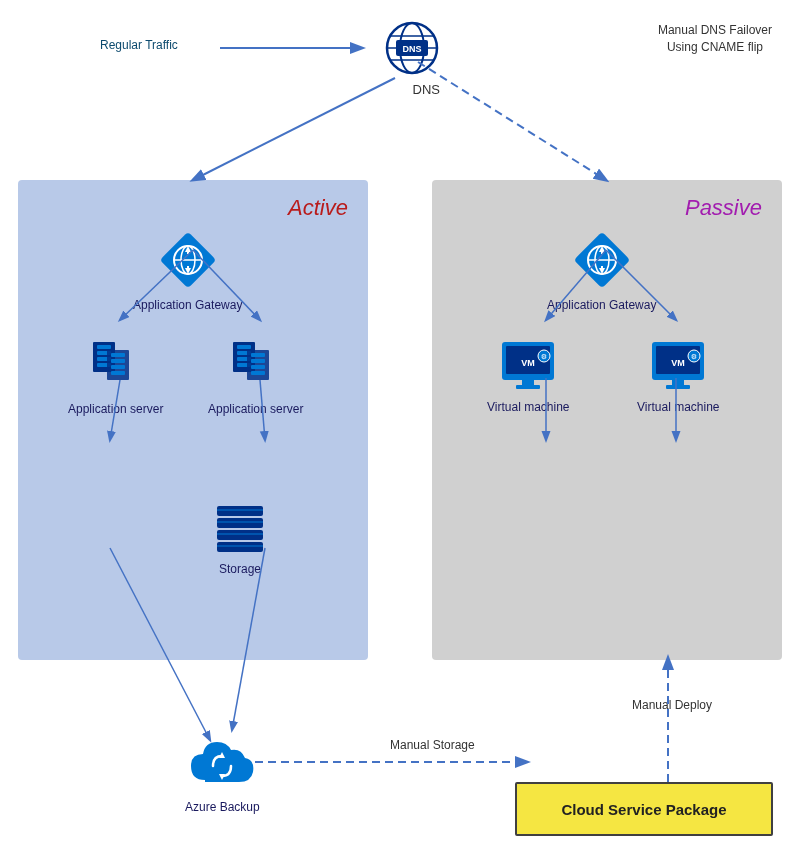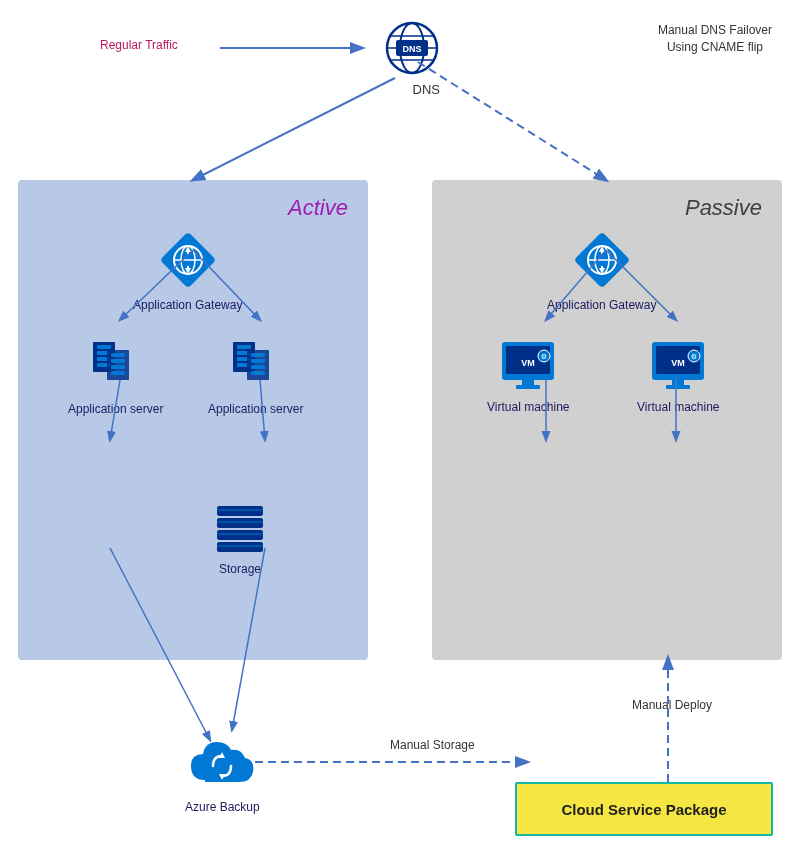--- a/index.html
+++ b/index.html
@@ -36,21 +36,21 @@
       color: #333;
       margin-top: 2px;
     }
 
     
     .label-regular-traffic {
       position: absolute;
       left: 100px;
       top: 38px;
       font-size: 12px;
-      color: #be185d;
+      color: #0c4a6e;
     }
     .label-manual-dns {
       position: absolute;
       right: 30px;
       top: 22px;
       font-size: 12px;
       color: #333;
       text-align: center;
       line-height: 1.4;
     }
@@ -63,40 +63,40 @@
       width: 350px;
       height: 480px;
       background: #b8c9e8;
       border-radius: 4px;
     }
     .active-title {
       position: absolute;
       right: 20px;
       top: 15px;
       font-size: 22px;
-      color: #a21caf;
+      color: #b91c1c;
       font-style: italic;
     }
 
     
     .passive-box {
       position: absolute;
       left: 432px;
       top: 180px;
       width: 350px;
       height: 480px;
       background: #d0d0d0;
       border-radius: 4px;
     }
     .passive-title {
       position: absolute;
       right: 20px;
       top: 15px;
       font-size: 22px;
-      color: #404040;
+      color: #a21caf;
       font-style: italic;
     }
 
     
     .icon-item {
       position: absolute;
       text-align: center;
     }
     .icon-item .icon-label {
       font-size: 12px;
@@ -116,21 +116,21 @@
     }
 
     
     .cloud-service-box {
       position: absolute;
       left: 515px;
       top: 782px;
       width: 258px;
       height: 54px;
       background: #f5e642;
-      border: 2px solid #14b8a6;
+      border: 2px solid #404040;
       display: flex;
       align-items: center;
       justify-content: center;
       font-size: 15px;
       font-weight: 600;
       color: #222;
       border-radius: 2px;
     }
   </style>
 </head>

